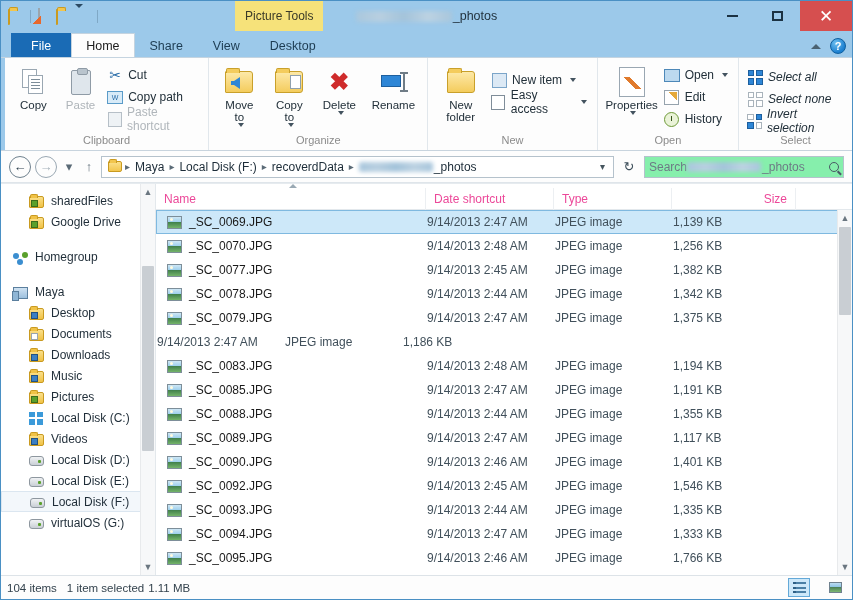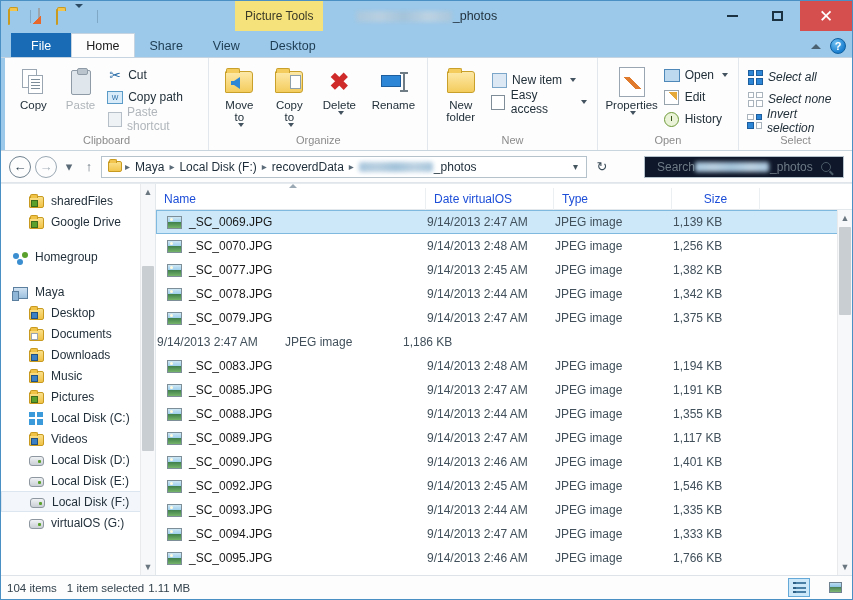--- a/index.html
+++ b/index.html
@@ -235,22 +235,22 @@
   .crumb-folder {
     width:14px;height:11px;background:linear-gradient(180deg,#fbe08a,#f2c64e);
     border:1px solid #c99a20;border-radius:1px 2px 2px 1px;position:relative;margin:0 2px;
   }
   .crumb-folder::before{content:'';position:absolute;top:-3px;left:0;width:6px;height:3px;
     background:#f2c64e;border:1px solid #c99a20;border-bottom:none;border-radius:2px 2px 0 0;}
   .crumb-spacer { flex:1 1 auto; }
   .crumb-caret { padding:0 6px; color:#46565f; cursor:pointer; font-size:10px;}
   .refresh { width:22px;text-align:center;color:#3d4e5a;font-size:13px;cursor:pointer;}
   .searchbox {
-    width: 200px; height: 22px; border:1px solid #b5c2cc; background:#0f172a;
-    display:flex;align-items:center; padding:0 12px; gap:2px;margin-left:27px;
+    width: 200px; height: 22px; border:1px solid #b5c2cc; background:#86efac;
+    display:flex;align-items:center; padding:0 4px; gap:2px;
   }
   .searchbox .txt { font-size:12px;color:#6d7a85; display:flex; align-items:center; flex:1; }
   .mag {
     width:10px;height:10px;border:1.6px solid #4a5a66;border-radius:50%;position:relative;
   }
   .mag::after{content:'';position:absolute;right:-4px;bottom:-3px;width:5px;height:1.6px;background:#4a5a66;transform:rotate(45deg);}
 
   
   .main { flex: 1 1 auto; display:flex; background:#fff; min-height:0; border-top:1px solid #e6ebef;}
 
@@ -305,27 +305,27 @@
   
   .filepane { flex:1 1 auto; display:flex; flex-direction:column; min-width:0; position:relative; background:#fff;}
   .sortmark {
     position:absolute; left:133px; top:0px; width:0;height:0;
     border-left:4px solid transparent;border-right:4px solid transparent;
     border-bottom:4px solid #9aa9b4;
   }
   .colhead {
     height:26px; display:flex; align-items:center;
     border-bottom:1px solid #e3e8ec; background:#fff;
-    font-size:12px; color:#1d4ed8; padding-top:4px;
+    font-size:12px; color:#ec4899; padding-top:4px;
   }
   .ch { padding:0 8px; height:22px; line-height:22px; cursor:pointer; border-right:1px solid #eceff2;}
   .ch.name { width:270px; flex:0 0 270px; }
   .ch.date { width:128px; flex:0 0 128px; }
   .ch.type { width:118px; flex:0 0 118px; }
-  .ch.size { width:88px; flex:0 0 88px; text-align:center; }
+  .ch.size { width:88px; flex:0 0 88px; text-align:right;margin-left:36px; }
   .ch.rest { flex:1 1 auto; border-right:none; }
   .rows { flex:1 1 auto; overflow:hidden; position:relative; }
   .row {
     height:24px; display:flex; align-items:center;
     font-size:12px; color:#41505b; cursor:pointer;
     border:1px solid transparent;
   }
   .row.sel { background:#cde8f9; border:1px solid #7fb9e0; }
   .c-name { width:270px; flex:0 0 270px; display:flex;align-items:center;gap:7px;padding-left:10px;color:#1a1a1a;}
   .c-date { width:128px; flex:0 0 128px; }
@@ -760,21 +760,21 @@
         <div class="ns-arrow">▲</div>
         <div class="ns-thumb"></div>
         <div class="ns-arrow bot">▼</div>
       </div>
     </div>
 
     <div class="filepane">
       <div class="sortmark"></div>
       <div class="colhead">
         <div class="ch name">Name</div>
-        <div class="ch date">Date virtualOS</div>
+        <div class="ch date">Date shortcut</div>
         <div class="ch type">Type</div>
         <div class="ch size">Size</div>
         <div class="ch rest"></div>
       </div>
 
       <div class="rows">
         <div class="row sel">
           <div class="c-name">
               <span class="jpgico"></span>
               <span>_SC_0069.JPG</span>

